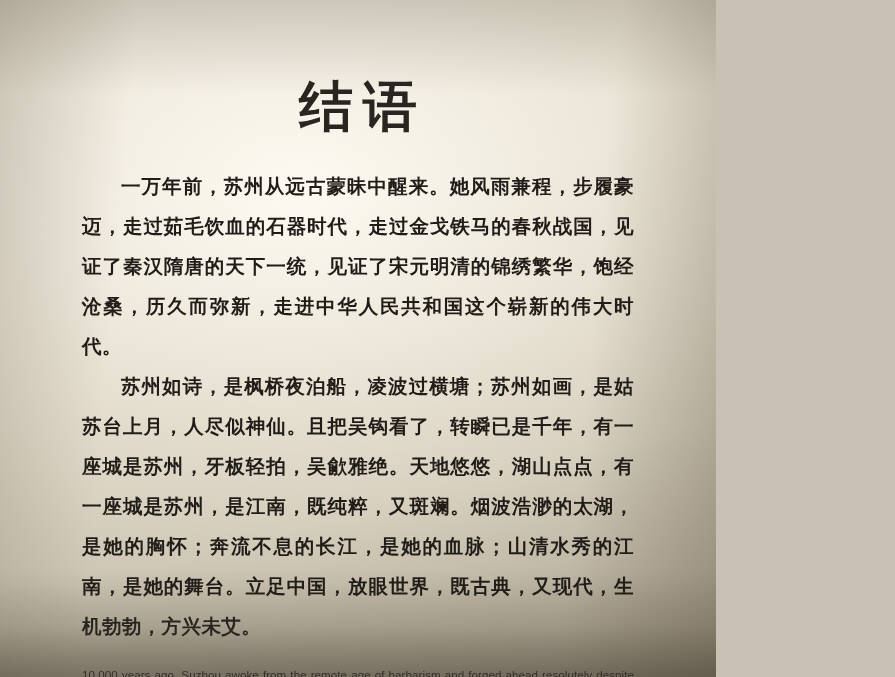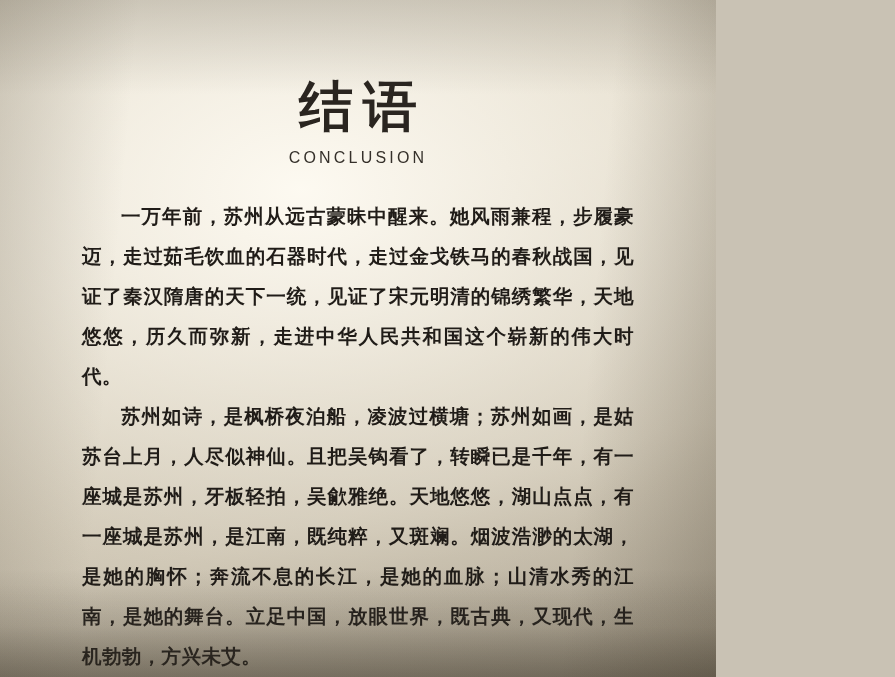--- a/index.html
+++ b/index.html
@@ -93,25 +93,24 @@
 </style>
 </head>
 <body>
 
 <div class="panel">
 
   <div class="content">
 
     <div class="title-block">
       <div class="title-cn">结语</div>
-      <div class="title-en">CONCLUSION</div>
     </div>
 
     <div class="cn-body">
-      <p>一万年前，苏州从远古蒙昧中醒来。她风雨兼程，步履豪迈，走过茹毛饮血的石器时代，走过金戈铁马的春秋战国，见证了秦汉隋唐的天下一统，见证了宋元明清的锦绣繁华，天地悠悠，历久而弥新，走进中华人民共和国这个崭新的伟大时代。</p>
+      <p>一万年前，苏州从远古蒙昧中醒来。她风雨兼程，步履豪迈，走过茹毛饮血的石器时代，走过金戈铁马的春秋战国，见证了秦汉隋唐的天下一统，见证了宋元明清的锦绣繁华，饱经沧桑，历久而弥新，走进中华人民共和国这个崭新的伟大时代。</p>
       <p>苏州如诗，是枫桥夜泊船，凌波过横塘；苏州如画，是姑苏台上月，人尽似神仙。且把吴钩看了，转瞬已是千年，有一座城是苏州，牙板轻拍，吴歈雅绝。天地悠悠，湖山点点，有一座城是苏州，是江南，既纯粹，又斑斓。烟波浩渺的太湖，是她的胸怀；奔流不息的长江，是她的血脉；山清水秀的江南，是她的舞台。立足中国，放眼世界，既古典，又现代，生机勃勃，方兴未艾。</p>
     </div>
 
     <div class="en-body">
       <p>10,000 years ago, Suzhou awoke from the remote age of barbarism and forged ahead resolutely despite trials of hardships. She had gone through the savage Stone Age and the turbulent Spring and Autumn Period and Warring States Period. She had witnessed a united country in Qin, Han, Sui and Tang Dynasty and the prosperity of splendid Song, Yuan, Ming and Qing Dynasty. Despite the vicissitudes and changes, she still remains vigorous and unfading in the great new era of the People's Republic of China.</p>
 
     </div>
 
   </div>
 

